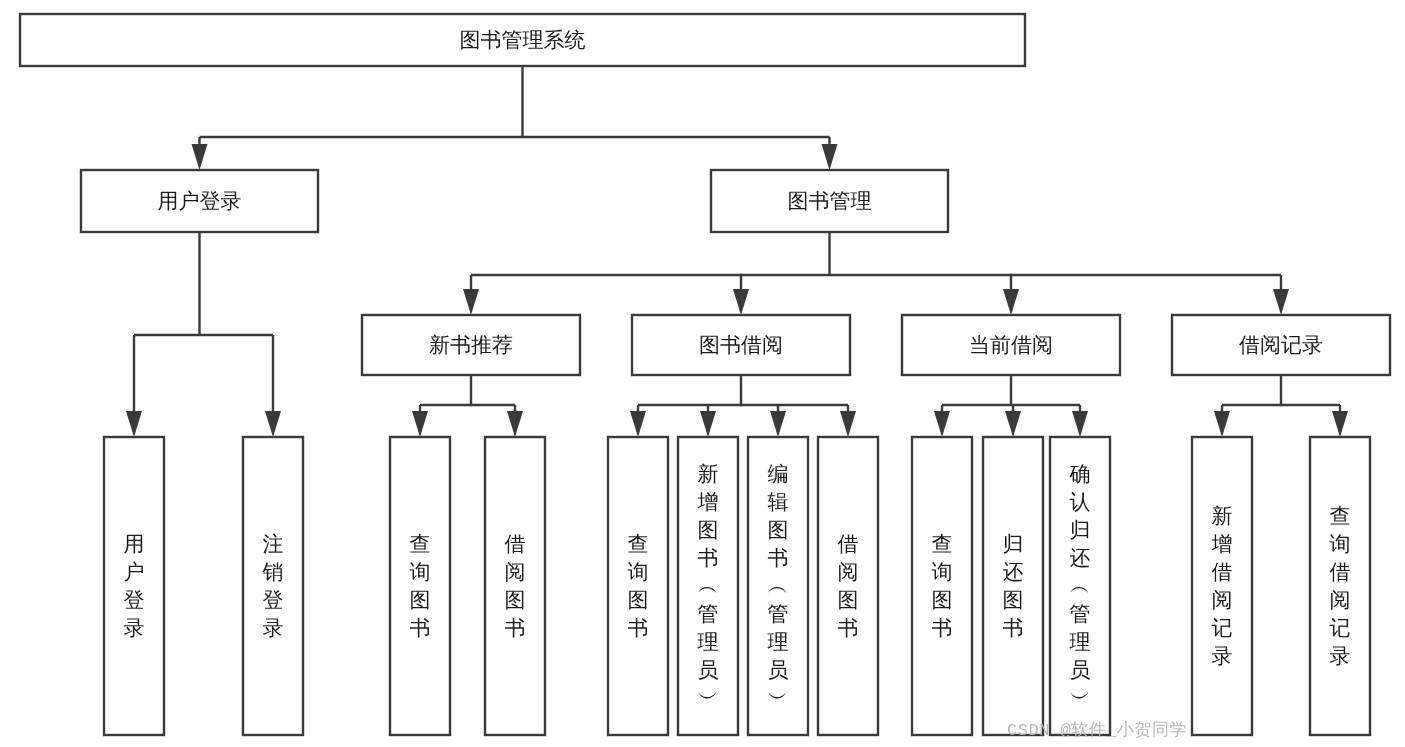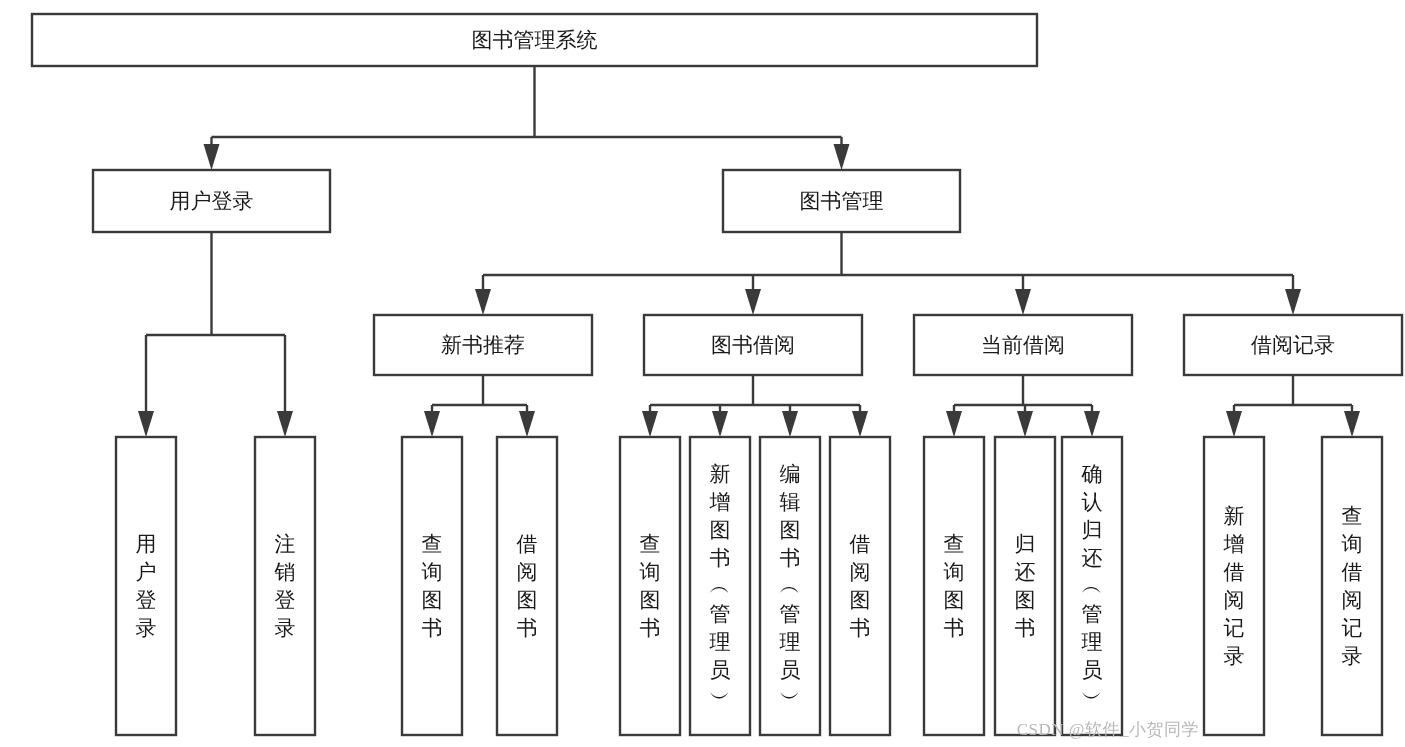--- a/index.html
+++ b/index.html
@@ -13,21 +13,20 @@
     font-family: "Liberation Sans", "DejaVu Sans", sans-serif;
     overflow: hidden;
     position: relative;
   }
   #diagram-root {
     position: absolute;
     left: 0;
     top: 0;
     width: 1195px;
     height: 747px;
-    padding-left: 12px;
   }
   svg { display: block; }
   .node-rect {
     fill: #ffffff;
     stroke: #3a3a3a;
     stroke-width: 2.4;
   }
   .node-label {
     fill: #1a1a1a;
     font-family: "Liberation Sans", "DejaVu Sans", sans-serif;
@@ -47,21 +46,21 @@
     fill: none;
   }
   .arrow-head {
     fill: #3a3a3a;
     stroke: none;
   }
   .watermark {
     position: absolute;
     right: 8px;
     bottom: 6px;
-    font-family: Liberation Serif, serif;
+    font-family: Liberation Mono, monospace;
     font-size: 17px;
     color: #b8b8b8;
     white-space: nowrap;
     letter-spacing: 0.5px;
   }
 </style>
 </head>
 <body>
 
 <div id="diagram-root">

